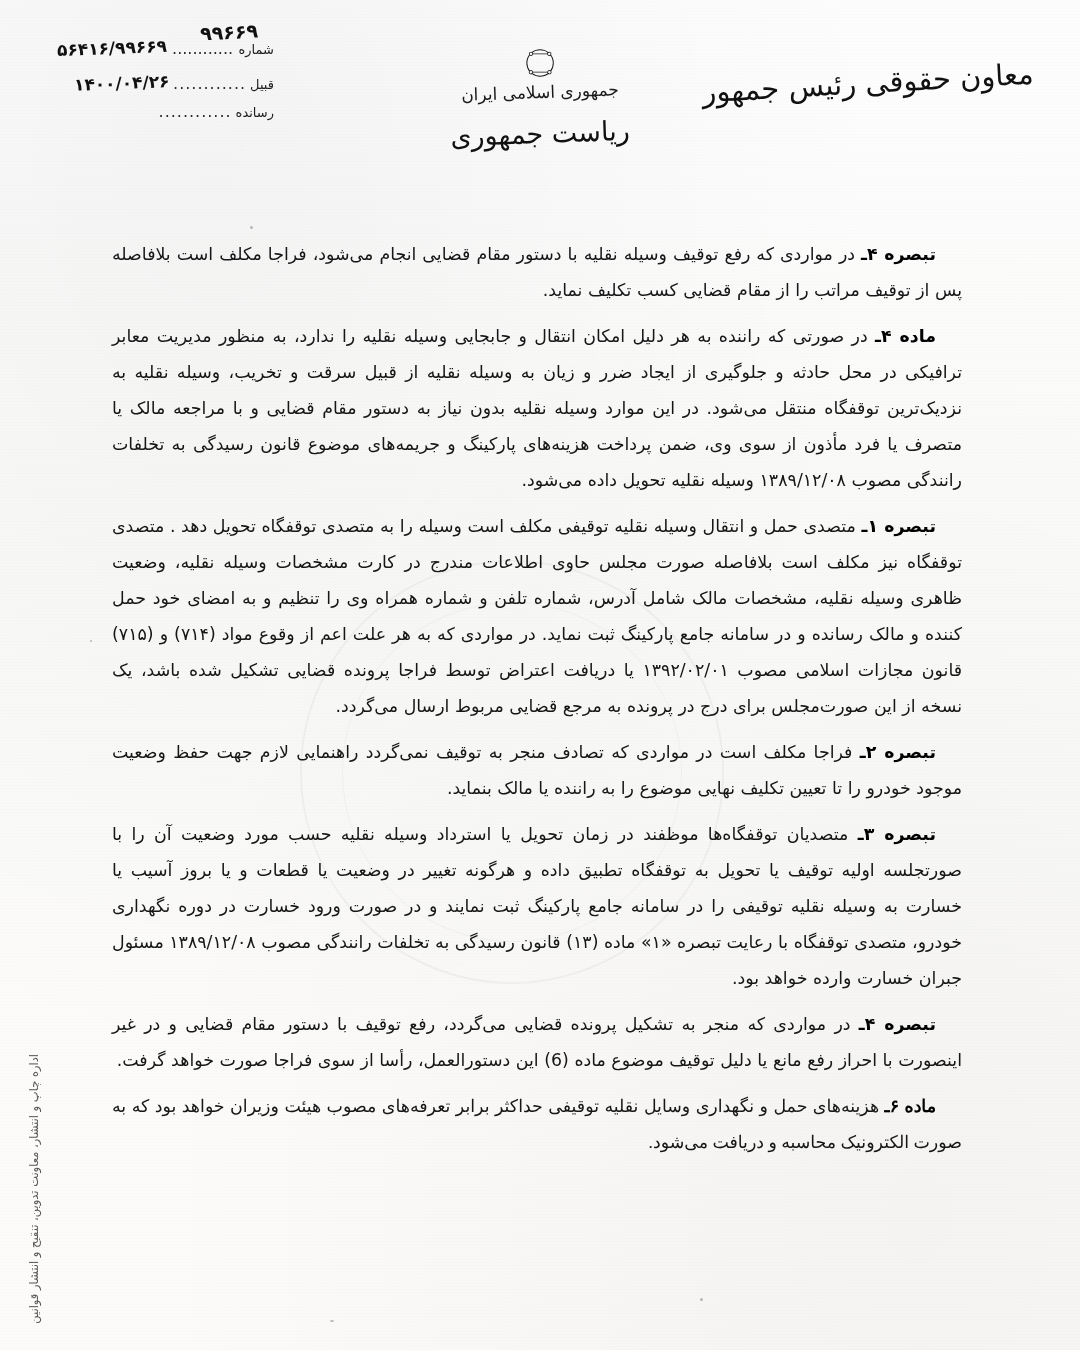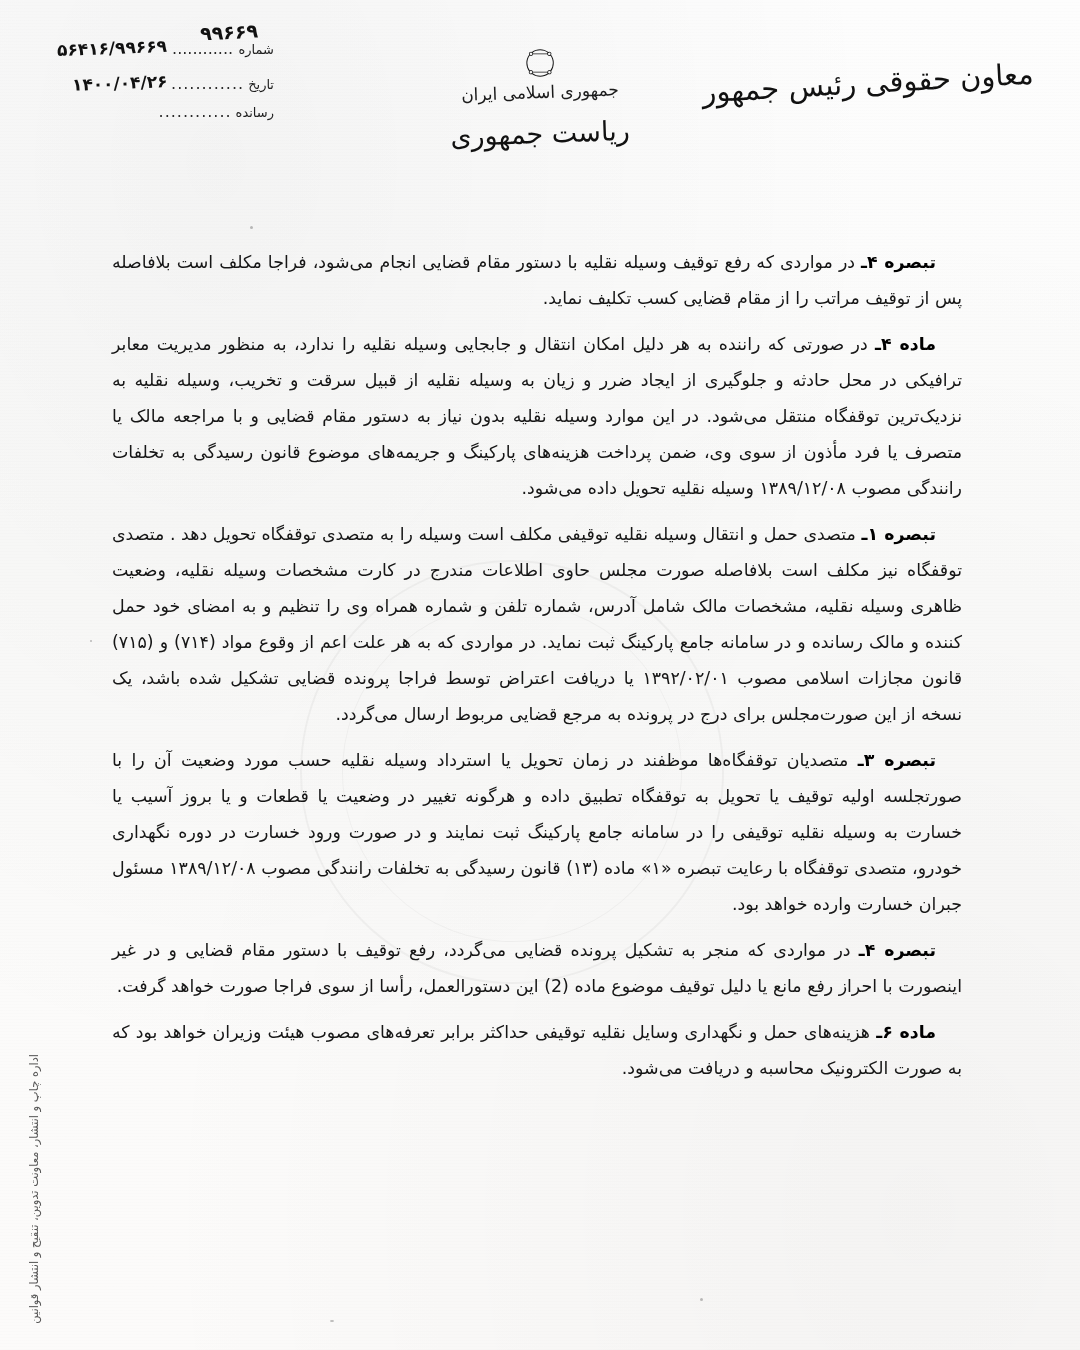--- a/index.html
+++ b/index.html
@@ -139,24 +139,24 @@
     right: 118px;
     left: 112px;
     direction: rtl;
     text-align: justify;
     text-justify: inter-word;
     font-size: 17.4px;
     line-height: 2.07;
     color: #161616;
   }
   .para {
-    margin: 8px 0 10px 0;
+    margin: 0 0 10px 0;
     text-indent: 26px;
   }
-  .para:last-child { margin-bottom: 0; }
+  .para:last-child { margin-bottom: 0; font-family: Liberation Serif, serif; }
   .lbl { font-weight: bold; color: #000; }
 
   
   .watermark {
     position: absolute;
     top: 560px;
     left: 300px;
     width: 420px;
     height: 420px;
     border-radius: 50%;
@@ -199,21 +199,21 @@
   <div class="header">
 
     <div class="reg-block">
       <div class="reg-row stack">
         <span class="reg-val above">۹۹۶۶۹</span>
         <span class="reg-label">شماره</span>
         <span class="reg-dots">............</span>
         <span class="reg-val small">۵۶۴۱۶/۹۹۶۶۹</span>
       </div>
       <div class="reg-row">
-        <span class="reg-label">تاریخ</span>
+        <span class="reg-label">قبیل</span>
         <span class="reg-dots">............</span>
         <span class="reg-val small">۱۴۰۰/۰۴/۲۶</span>
       </div>
       <div class="reg-row">
         <span class="reg-label">رسانده</span>
         <span class="reg-dots">............</span>
       </div>
     </div>
 
     <div class="emblem-wrap">
@@ -235,27 +235,30 @@
 
     <p class="para">
       <span class="lbl">ماده ۴ـ</span><span> در صورتی که راننده به هر دلیل امکان انتقال و جابجایی وسیله نقلیه را ندارد، به منظور مدیریت معابر ترافیکی در محل حادثه و جلوگیری از ایجاد ضرر و زیان به وسیله نقلیه از قبیل سرقت و تخریب، وسیله نقلیه به نزدیک‌ترین توقفگاه منتقل می‌شود. در این موارد وسیله نقلیه بدون نیاز به دستور مقام قضایی و با مراجعه  مالک یا متصرف یا فرد مأذون از سوی وی، ضمن پرداخت هزینه‌های پارکینگ و جریمه‌های موضوع قانون رسیدگی به تخلفات رانندگی مصوب ۱۳۸۹/۱۲/۰۸ وسیله نقلیه تحویل داده می‌شود.</span>
     </p>
 
 
     <p class="para">
       <span class="lbl">تبصره ۱ـ</span><span> متصدی حمل و انتقال وسیله نقلیه توقیفی مکلف است وسیله را به متصدی توقفگاه تحویل دهد . متصدی توقفگاه نیز مکلف است بلافاصله صورت مجلس حاوی اطلاعات مندرج در کارت مشخصات وسیله نقلیه، وضعیت ظاهری وسیله نقلیه، مشخصات مالک شامل  آدرس، شماره تلفن و شماره همراه وی را تنظیم و به امضای خود حمل کننده و مالک رسانده و در سامانه جامع پارکینگ ثبت نماید. در  مواردی که به هر علت اعم از وقوع مواد (۷۱۴) و (۷۱۵) قانون مجازات اسلامی مصوب ۱۳۹۲/۰۲/۰۱ یا دریافت اعتراض توسط فراجا پرونده قضایی تشکیل شده باشد، یک نسخه از این صورت‌مجلس برای درج در پرونده به مرجع قضایی مربوط ارسال می‌گردد.</span>
     </p>
 
+    <p class="para">
+      <span class="lbl">تبصره ۲ـ</span><span> فراجا مکلف است در مواردی که تصادف منجر به توقیف نمی‌گردد راهنمایی لازم جهت حفظ وضعیت موجود خودرو را تا تعیین تکلیف نهایی موضوع را به راننده یا مالک بنماید.</span>
+    </p>
 
     <p class="para">
       <span class="lbl">تبصره ۳ـ</span><span> متصدیان توقفگاه‌ها موظفند در زمان تحویل یا استرداد وسیله نقلیه حسب مورد وضعیت آن را با صورتجلسه اولیه توقیف یا تحویل به توقفگاه تطبیق داده و هرگونه تغییر در وضعیت یا قطعات و یا بروز آسیب یا خسارت به وسیله نقلیه توقیفی را در سامانه جامع پارکینگ ثبت نمایند و در صورت ورود خسارت در دوره نگهداری خودرو، متصدی توقفگاه با رعایت تبصره «۱» ماده (۱۳) قانون رسیدگی به  تخلفات رانندگی مصوب ۱۳۸۹/۱۲/۰۸ مسئول جبران خسارت وارده خواهد بود.</span>
     </p>
 
     <p class="para">
-      <span class="lbl">تبصره ۴ـ</span><span> در مواردی که منجر به تشکیل پرونده قضایی می‌گردد، رفع توقیف با دستور مقام قضایی و در غیر اینصورت با احراز رفع مانع یا دلیل توقیف موضوع ماده (2) این دستورالعمل، رأسا از سوی فراجا صورت خواهد گرفت.</span>
+      <span class="lbl">تبصره ۴ـ</span><span> در مواردی که منجر به تشکیل پرونده قضایی می‌گردد، رفع توقیف با دستور مقام قضایی و در غیر اینصورت با احراز رفع مانع یا دلیل توقیف موضوع ماده (6) این دستورالعمل، رأسا از سوی فراجا صورت خواهد گرفت.</span>
     </p>
 
     <p class="para">
       <span class="lbl">ماده ۶ـ</span><span> هزینه‌های حمل و نگهداری وسایل نقلیه توقیفی حداکثر برابر تعرفه‌های مصوب هیئت وزیران خواهد بود که به صورت الکترونیک محاسبه و دریافت می‌شود.</span>
     </p>
 
   </div>
 
   <div class="side-note">اداره چاپ و انتشار، معاونت تدوین، تنقیح و انتشار قوانین</div>
 

